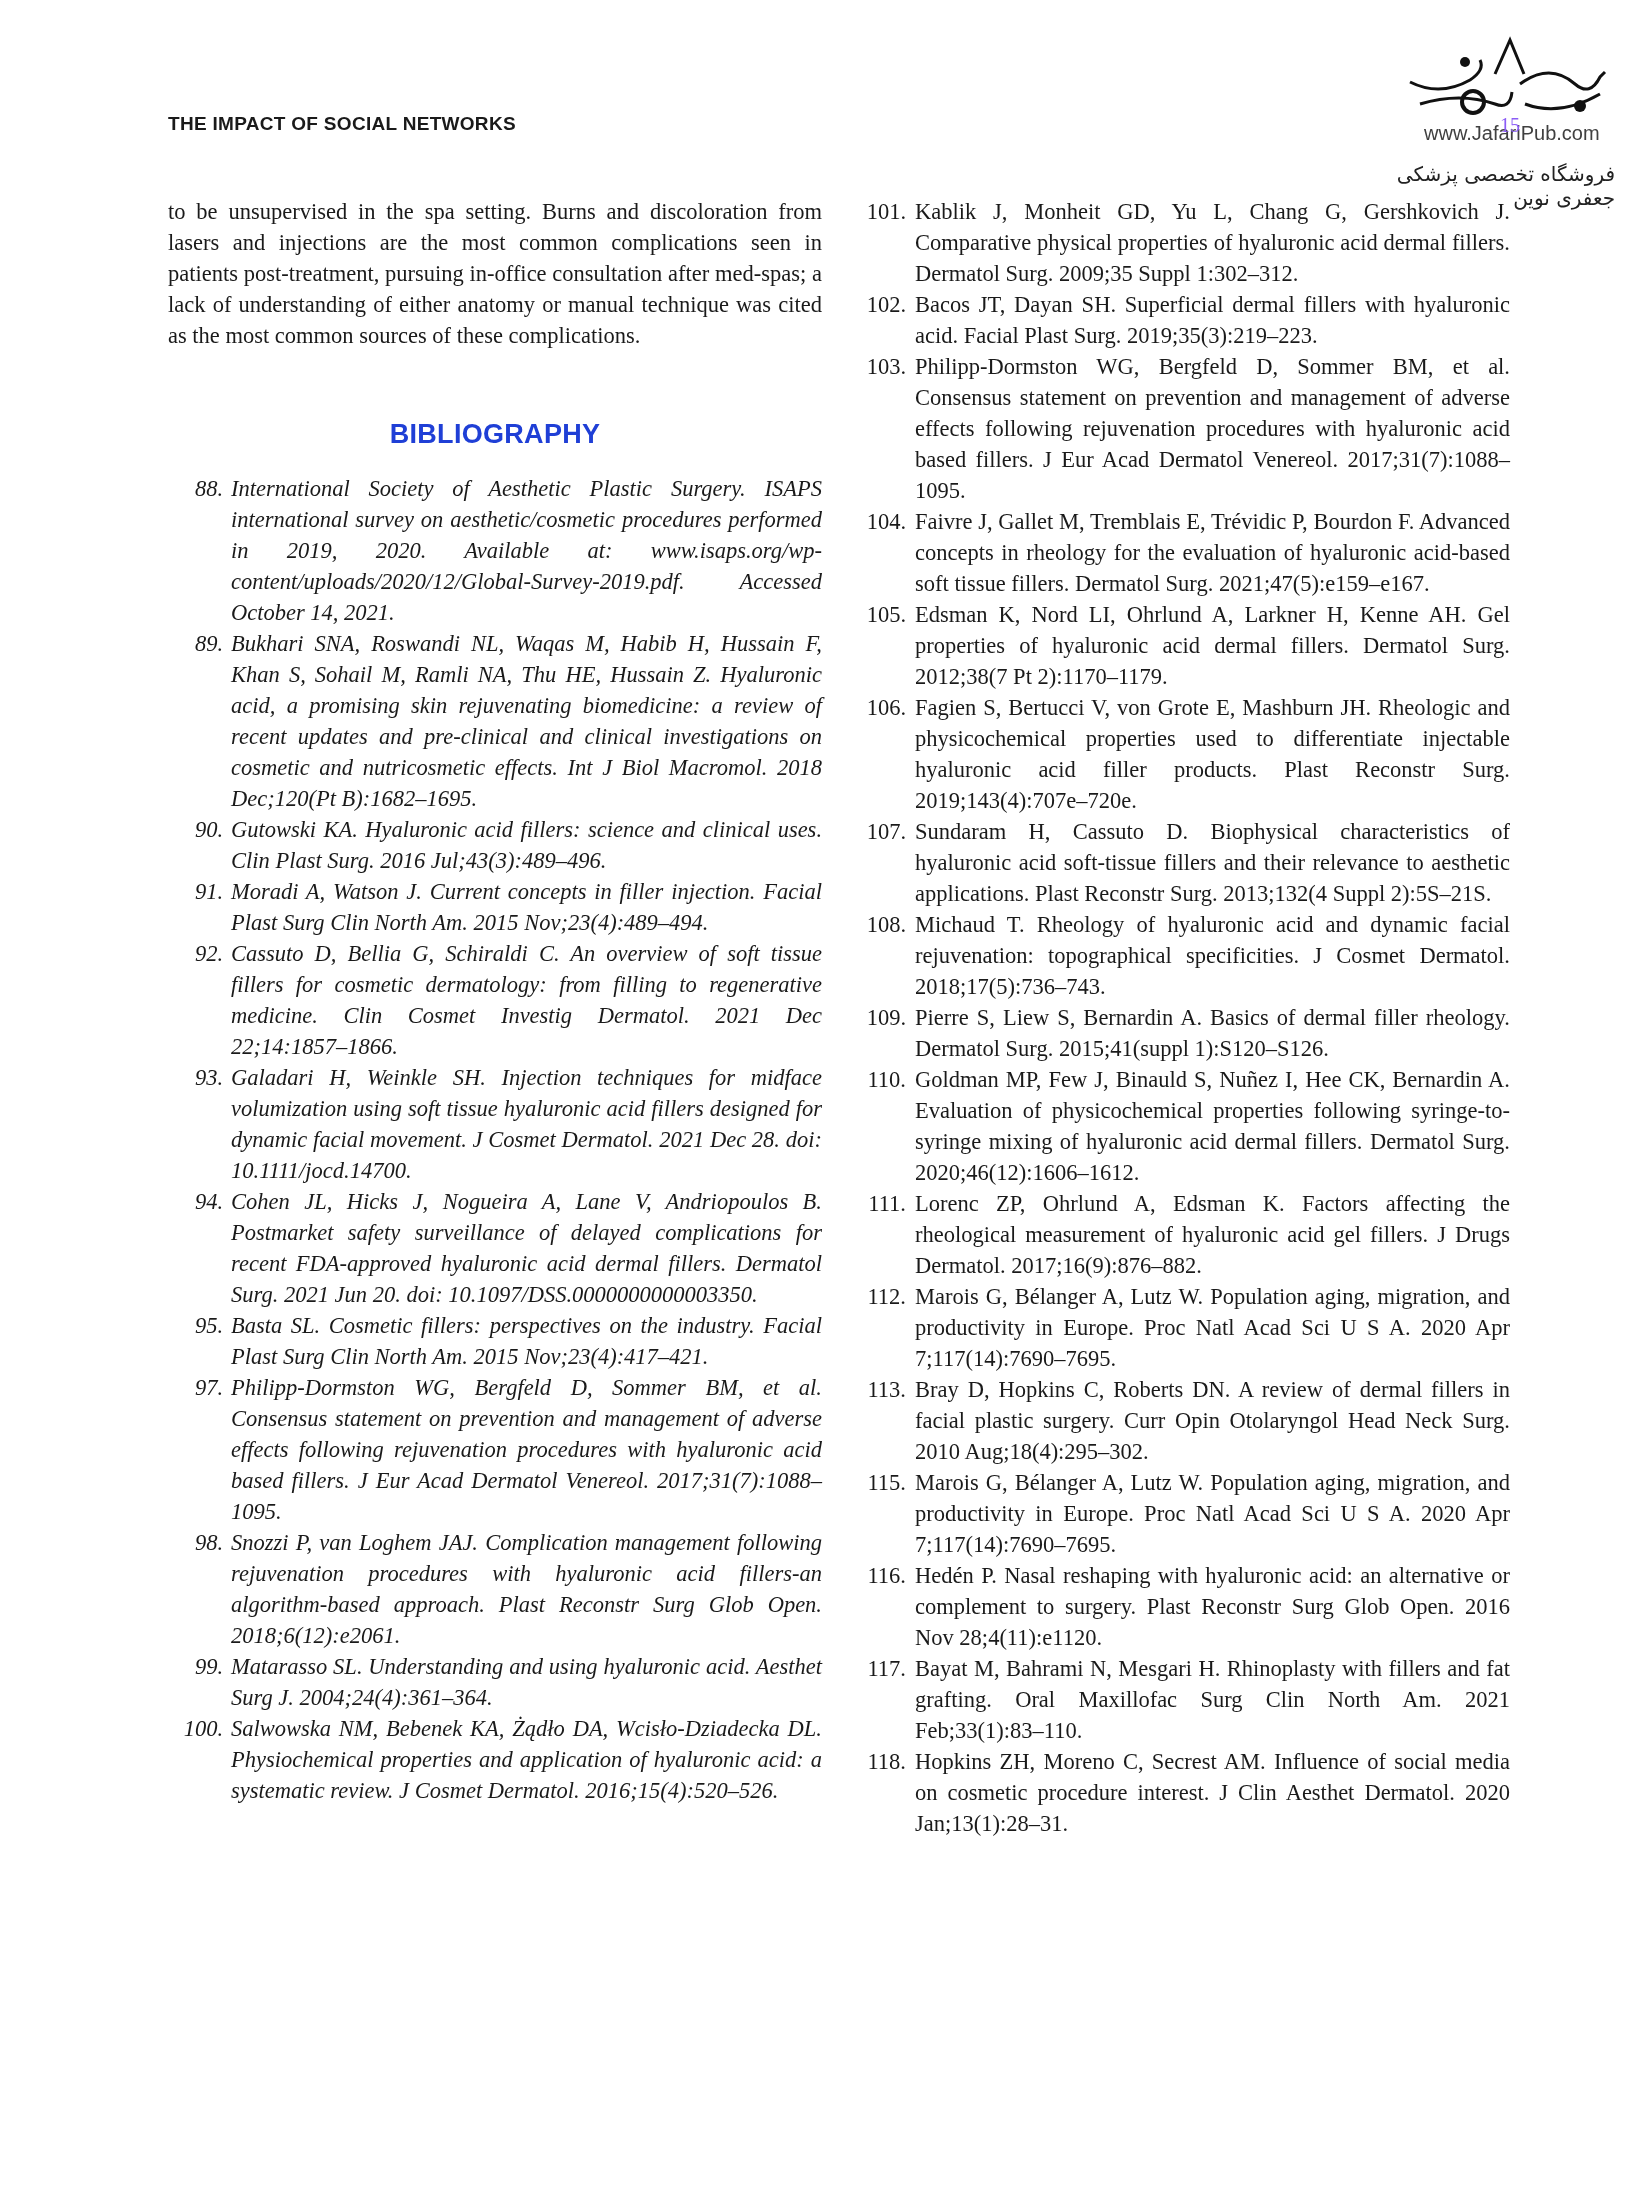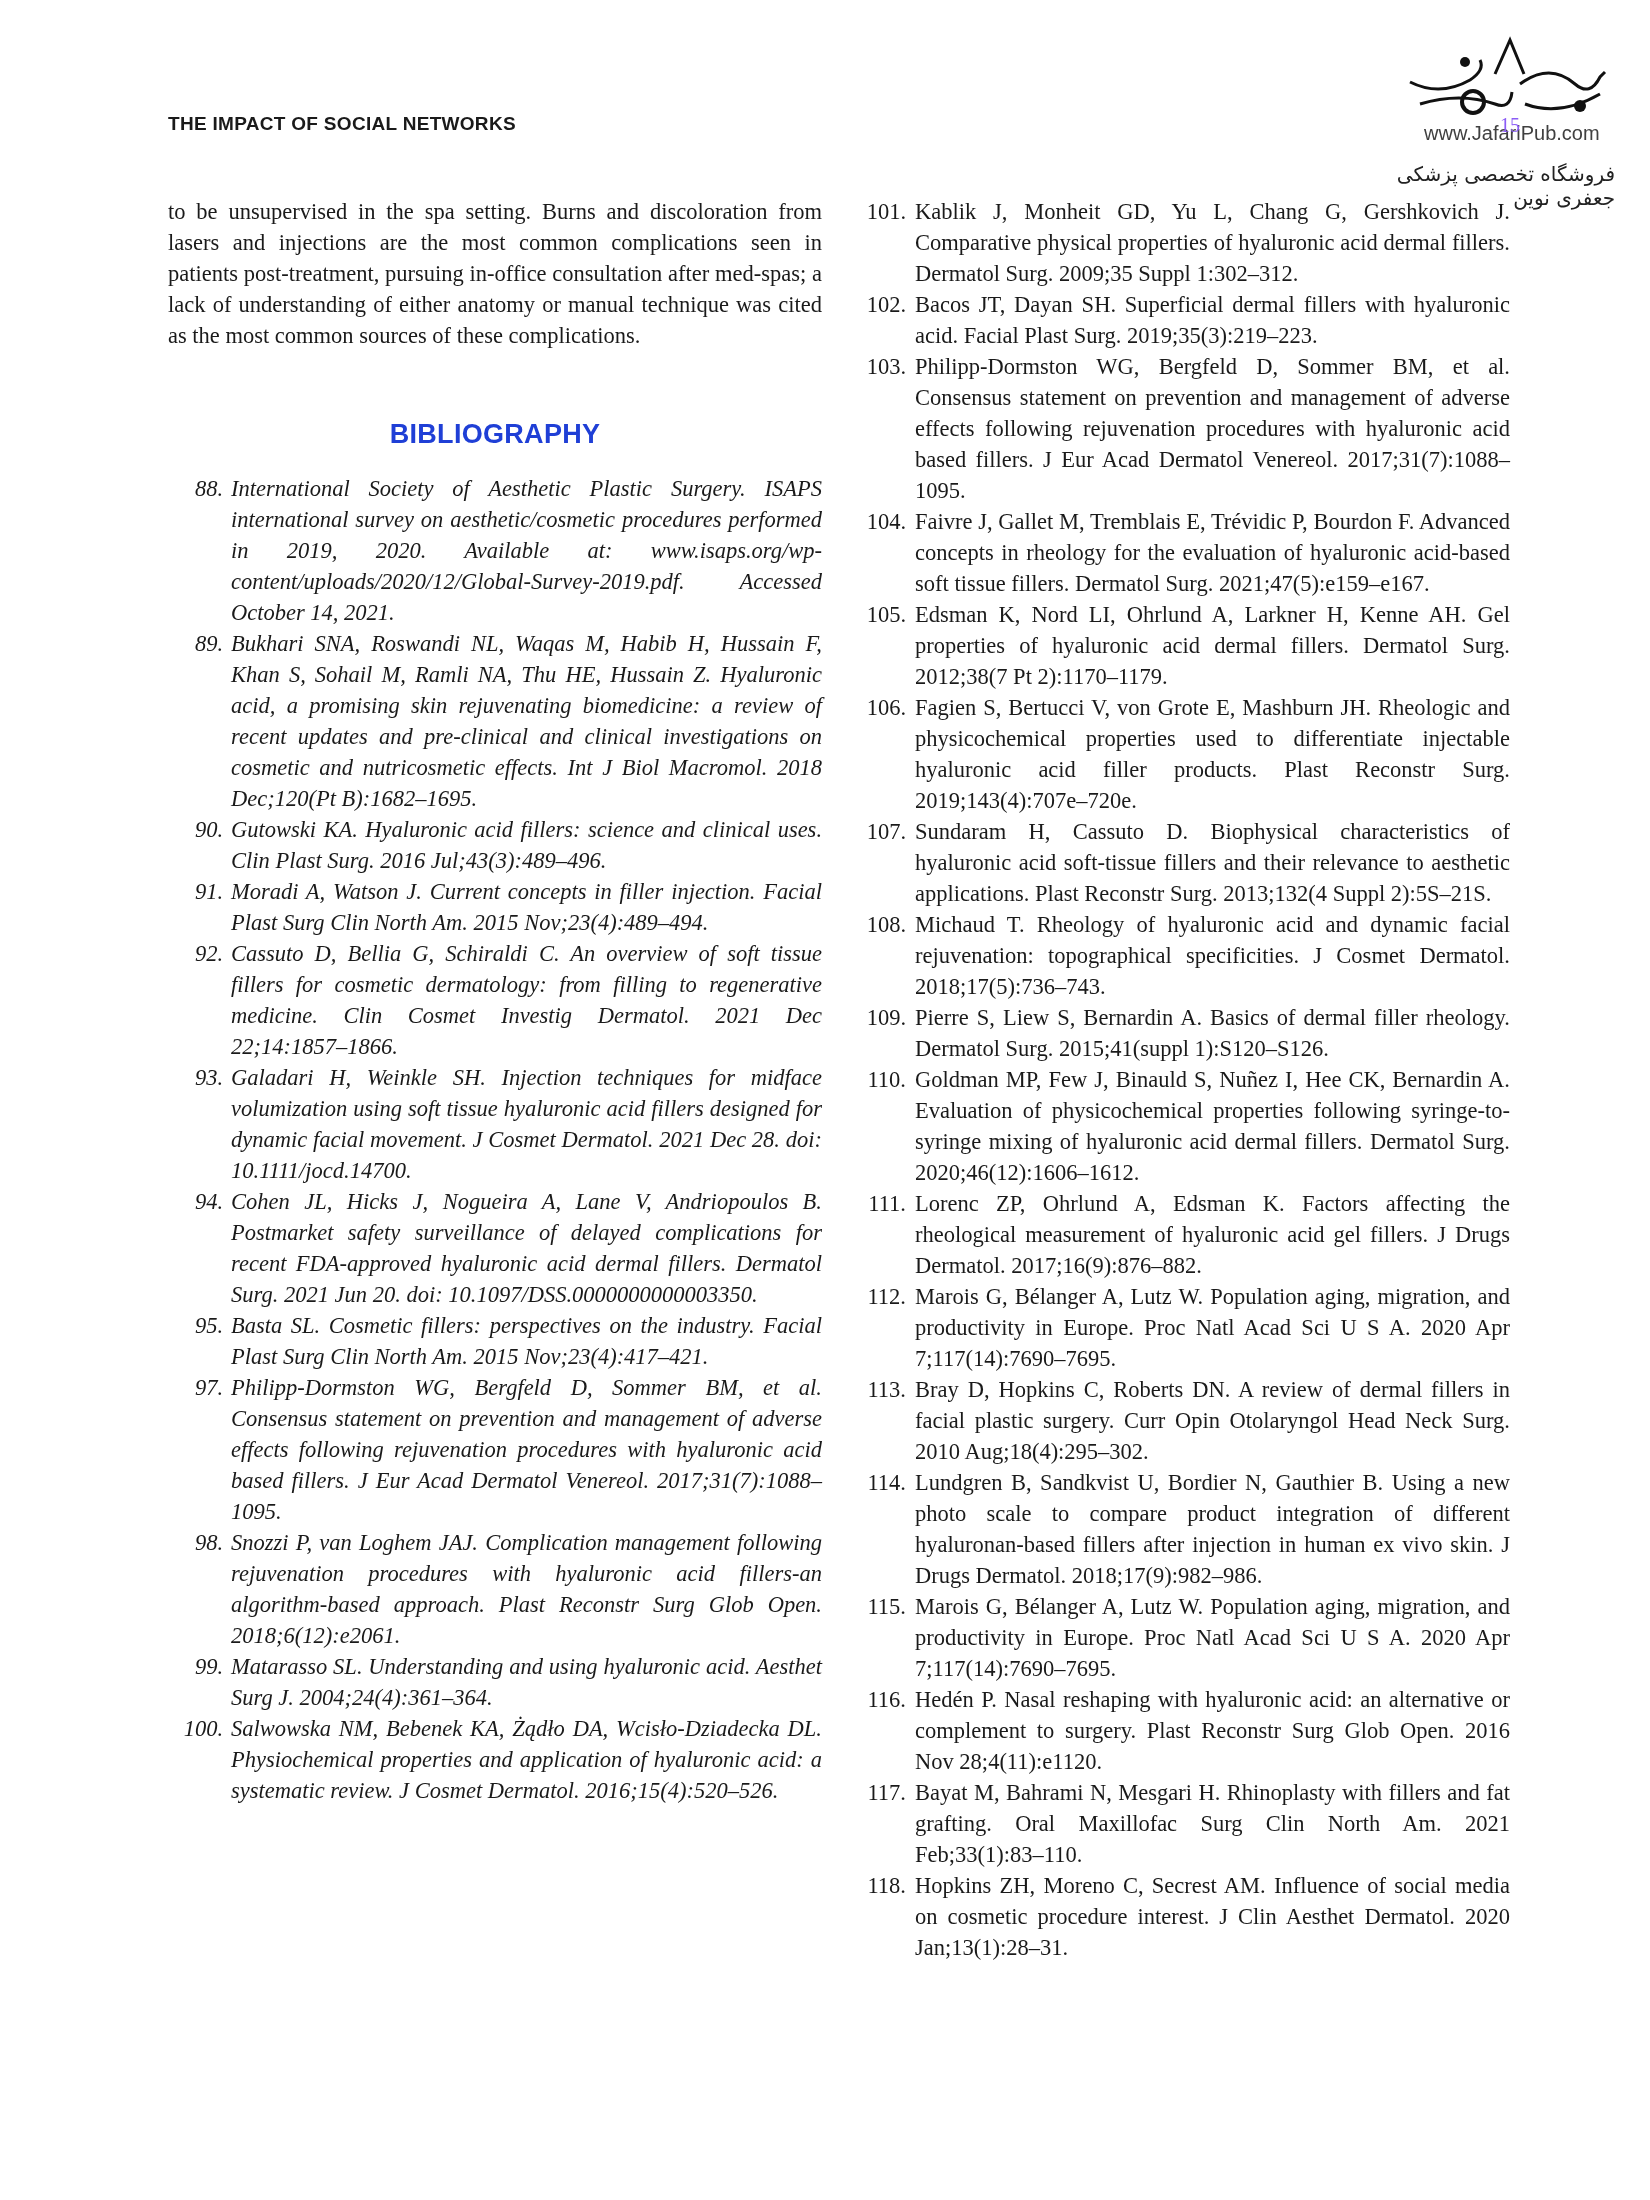--- a/index.html
+++ b/index.html
@@ -85,19 +85,18 @@
       <li class="ref"><span class="ref-num">104.</span><span class="ref-text">Faivre J, Gallet M, Tremblais E, Trévidic P, Bourdon F. Advanced concepts in rheology for the evaluation of hyaluronic acid-based soft tissue fillers. Dermatol Surg. 2021;47(5):e159–e167.</span></li>
       <li class="ref"><span class="ref-num">105.</span><span class="ref-text">Edsman K, Nord LI, Ohrlund A, Larkner H, Kenne AH. Gel properties of hyaluronic acid dermal fillers. Dermatol Surg. 2012;38(7 Pt 2):1170–1179.</span></li>
       <li class="ref"><span class="ref-num">106.</span><span class="ref-text">Fagien S, Bertucci V, von Grote E, Mashburn JH. Rheologic and physicochemical properties used to differentiate injectable hyaluronic acid filler products. Plast Reconstr Surg. 2019;143(4):707e–720e.</span></li>
       <li class="ref"><span class="ref-num">107.</span><span class="ref-text">Sundaram H, Cassuto D. Biophysical characteristics of hyaluronic acid soft-tissue fillers and their relevance to aesthetic applications. Plast Reconstr Surg. 2013;132(4 Suppl 2):5S–21S.</span></li>
       <li class="ref"><span class="ref-num">108.</span><span class="ref-text">Michaud T. Rheology of hyaluronic acid and dynamic facial rejuvenation: topographical specificities. J Cosmet Dermatol. 2018;17(5):736–743.</span></li>
       <li class="ref"><span class="ref-num">109.</span><span class="ref-text">Pierre S, Liew S, Bernardin A. Basics of dermal filler rheology. Dermatol Surg. 2015;41(suppl 1):S120–S126.</span></li>
       <li class="ref"><span class="ref-num">110.</span><span class="ref-text">Goldman MP, Few J, Binauld S, Nuñez I, Hee CK, Bernardin A. Evaluation of physicochemical properties following syringe-to-syringe mixing of hyaluronic acid dermal fillers. Dermatol Surg. 2020;46(12):1606–1612.</span></li>
       <li class="ref"><span class="ref-num">111.</span><span class="ref-text">Lorenc ZP, Ohrlund A, Edsman K. Factors affecting the rheological measurement of hyaluronic acid gel fillers. J Drugs Dermatol. 2017;16(9):876–882.</span></li>
       <li class="ref"><span class="ref-num">112.</span><span class="ref-text">Marois G, Bélanger A, Lutz W. Population aging, migration, and productivity in Europe. Proc Natl Acad Sci U S A. 2020 Apr 7;117(14):7690–7695.</span></li>
       <li class="ref"><span class="ref-num">113.</span><span class="ref-text">Bray D, Hopkins C, Roberts DN. A review of dermal fillers in facial plastic surgery. Curr Opin Otolaryngol Head Neck Surg. 2010 Aug;18(4):295–302.</span></li>
-      <li class="ref"><span class="ref-num">114.</span><span class="ref-text">Lundgren B, Sandkvist U, Bordier N, Gauthier B. Using a new photo scale to compare product integration of different hyaluronan-based fillers after injection in human ex vivo skin. J Drugs Dermatol. 2018;17(9):982–986.</span></li>
       <li class="ref"><span class="ref-num">115.</span><span class="ref-text">Marois G, Bélanger A, Lutz W. Population aging, migration, and productivity in Europe. Proc Natl Acad Sci U S A. 2020 Apr 7;117(14):7690–7695.</span></li>
       <li class="ref"><span class="ref-num">116.</span><span class="ref-text">Hedén P. Nasal reshaping with hyaluronic acid: an alternative or complement to surgery. Plast Reconstr Surg Glob Open. 2016 Nov 28;4(11):e1120.</span></li>
       <li class="ref"><span class="ref-num">117.</span><span class="ref-text">Bayat M, Bahrami N, Mesgari H. Rhinoplasty with fillers and fat grafting. Oral Maxillofac Surg Clin North Am. 2021 Feb;33(1):83–110.</span></li>
       <li class="ref"><span class="ref-num">118.</span><span class="ref-text">Hopkins ZH, Moreno C, Secrest AM. Influence of social media on cosmetic procedure interest. J Clin Aesthet Dermatol. 2020 Jan;13(1):28–31.</span></li>
     </ul>
 </div>
 
 </body></html>

